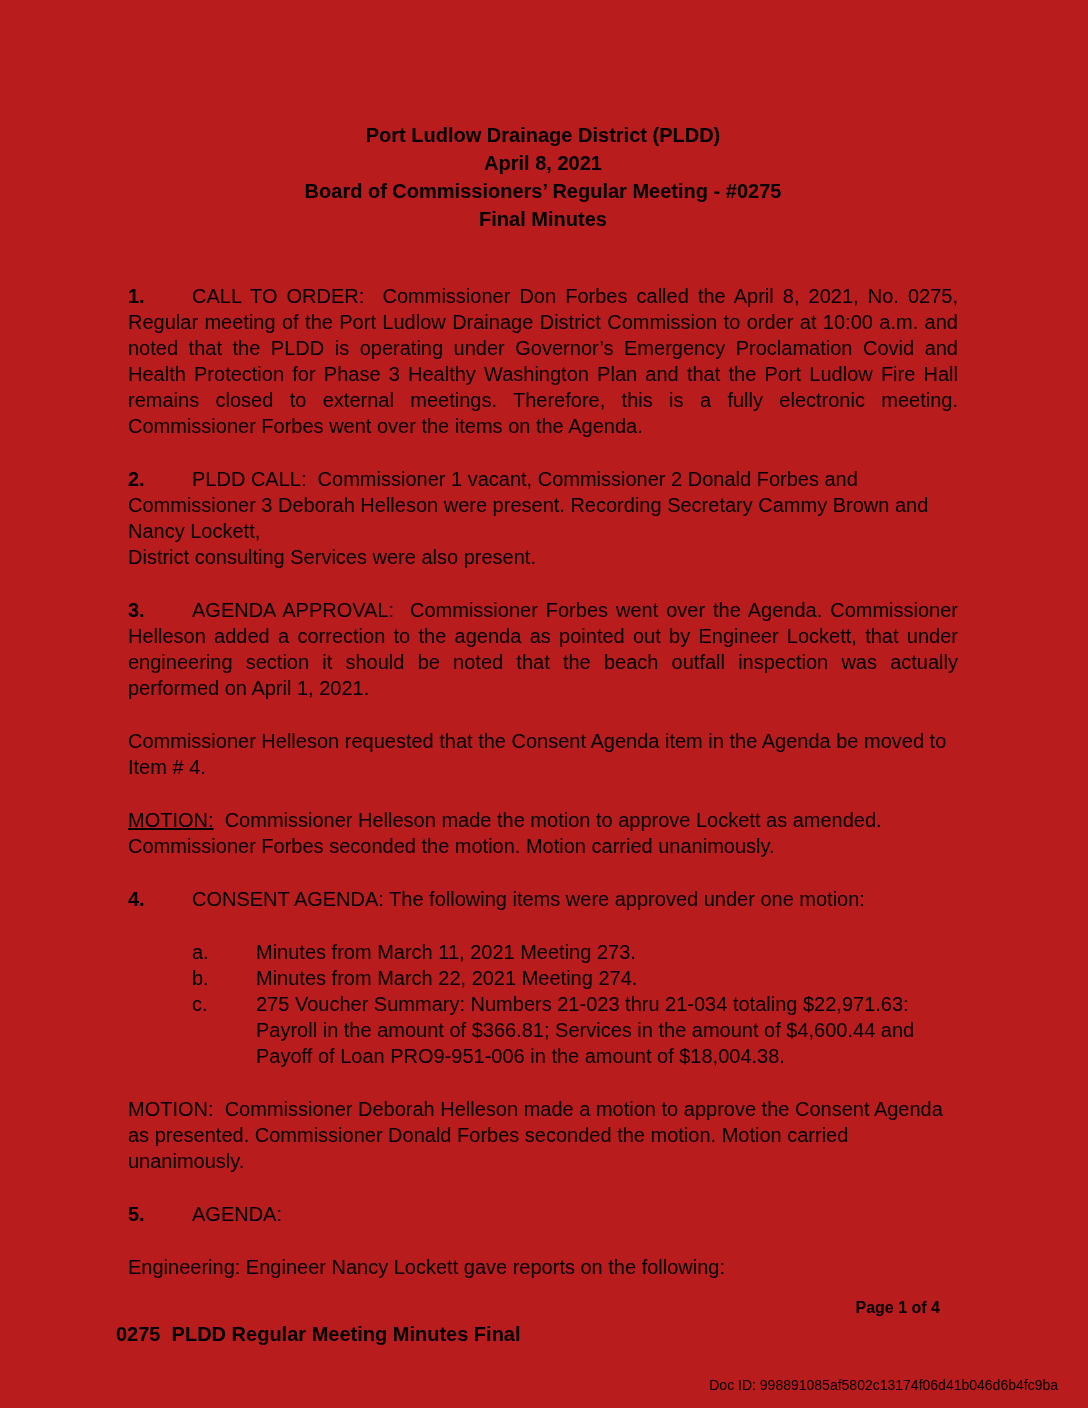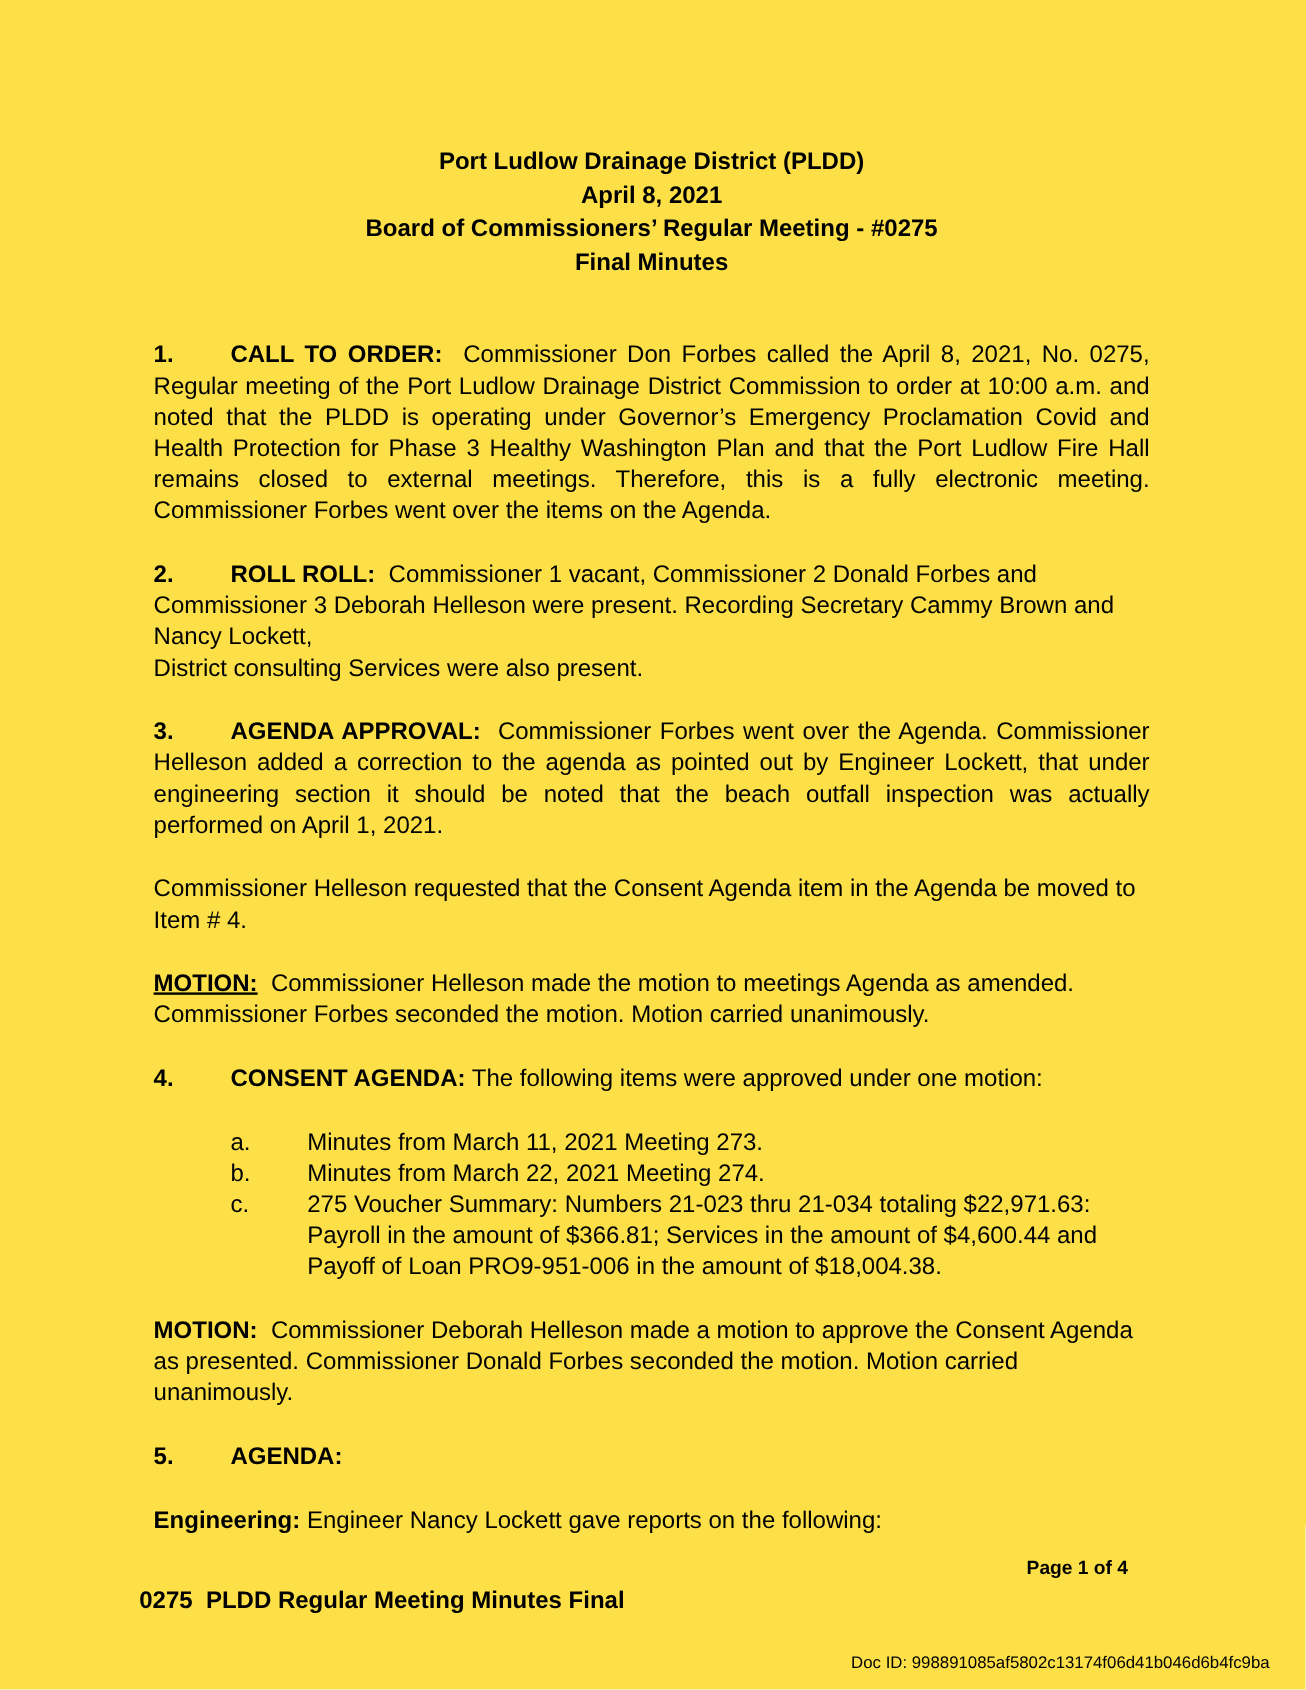--- a/index.html
+++ b/index.html
@@ -1,38 +1,38 @@
 <!DOCTYPE html>
 <html><head>
 <meta charset="utf-8">
 <style>
   html, body { margin:0; padding:0; background:#ffffff; }
   .page {
     position:relative;
     width:1088px;
     height:1408px;
-    background:#fde047;
+    background:#b91c1c;
     color:#000000;
     font-family:"Liberation Sans", sans-serif;
     font-size:20px;
     line-height:26px;
     overflow:hidden;
   }
   .content { padding:121px 130px 0 128px; }
   .title-block {
     text-align:center;
     font-weight:bold;
     line-height:28px;
     margin:0 0 50px 0;
   }
   p.para { margin:0 0 27px 0; }
   .justify { text-align:justify; }
   .pre { white-space:pre-wrap; }
   .num { display:inline-block; width:64px; font-weight:bold; }
-  .heading { font-weight:bold; }
+  .heading { font-weight:normal; }
   .underline { text-decoration:underline; }
   .list-block { margin:16px 0 27px 0; }
   .list-item { padding-left:128px; text-indent:-64px; margin:0; }
   .letter { display:inline-block; width:64px; text-indent:0; }
   .indent-1 { margin-left:64px; }
   .footer-page-number {
     position:absolute; top:1295px; right:148px;
     font-weight:bold; font-size:16px;
   }
   .footer-doc-title {
@@ -52,27 +52,27 @@
 
     <div class="title-block">
       <div>Port Ludlow Drainage District (PLDD)</div>
       <div>April 8, 2021</div>
       <div>Board of Commissioners’ Regular Meeting - #0275</div>
       <div>Final Minutes</div>
     </div>
 
     <p class="para justify"><span class="num pre">1.</span><span class="heading pre">CALL TO ORDER:</span><span class="pre">  Commissioner Don Forbes called the April 8, 2021, No. 0275, Regular meeting of the Port Ludlow Drainage District Commission to order at 10:00 a.m. and noted that the PLDD is operating under Governor’s Emergency Proclamation Covid and Health Protection for Phase 3 Healthy Washington Plan and that the Port Ludlow Fire Hall remains closed to external meetings. Therefore, this is a fully electronic meeting. Commissioner Forbes went over the items on the Agenda.</span></p>
 
-    <p class="para"><span class="num pre">2.</span><span class="heading pre">ROLL ROLL:</span><span class="pre">  Commissioner 1 vacant, Commissioner 2 Donald Forbes and Commissioner 3 Deborah Helleson were present. Recording Secretary Cammy Brown and Nancy Lockett,</span><br><span class="pre">District consulting Services were also present.</span></p>
+    <p class="para"><span class="num pre">2.</span><span class="heading pre">PLDD CALL:</span><span class="pre">  Commissioner 1 vacant, Commissioner 2 Donald Forbes and Commissioner 3 Deborah Helleson were present. Recording Secretary Cammy Brown and Nancy Lockett,</span><br><span class="pre">District consulting Services were also present.</span></p>
 
     <p class="para justify"><span class="num pre">3.</span><span class="heading pre">AGENDA APPROVAL:</span><span class="pre">  Commissioner Forbes went over the Agenda. Commissioner Helleson added a correction to the agenda as pointed out by Engineer Lockett, that under engineering section it should be noted that the beach outfall inspection was actually performed on April 1, 2021.</span></p>
 
     <p class="para"><span class="pre">Commissioner Helleson requested that the Consent Agenda item in the Agenda be moved to Item # 4.</span></p>
 
-    <p class="para"><span class="heading underline pre">MOTION:</span><span class="pre">  Commissioner Helleson made the motion to meetings Agenda as amended. Commissioner Forbes seconded the motion. Motion carried unanimously.</span></p>
+    <p class="para"><span class="heading underline pre">MOTION:</span><span class="pre">  Commissioner Helleson made the motion to approve Lockett as amended. Commissioner Forbes seconded the motion. Motion carried unanimously.</span></p>
 
     <p class="para"><span class="num pre">4.</span><span class="heading pre">CONSENT AGENDA:</span><span class="pre"> The following items were approved under one motion:</span></p>
 
     <div class="list-block">
       <p class="list-item"><span class="letter pre">a.</span><span class="pre">Minutes from March 11, 2021 Meeting 273.</span></p>
       <p class="list-item"><span class="letter pre">b.</span><span class="pre">Minutes from March 22, 2021 Meeting 274.</span></p>
       <p class="list-item"><span class="letter pre">c.</span><span class="pre">275 Voucher Summary: Numbers 21-023 thru 21-034 totaling $22,971.63: Payroll in the amount of $366.81; Services in the amount of $4,600.44 and Payoff of Loan PRO9-951-006 in the amount of $18,004.38.</span></p>
     </div>
 
     <p class="para"><span class="heading pre">MOTION:</span><span class="pre">  Commissioner Deborah Helleson made a motion to approve the Consent Agenda as presented. Commissioner Donald Forbes seconded the motion. Motion carried unanimously.</span></p>

